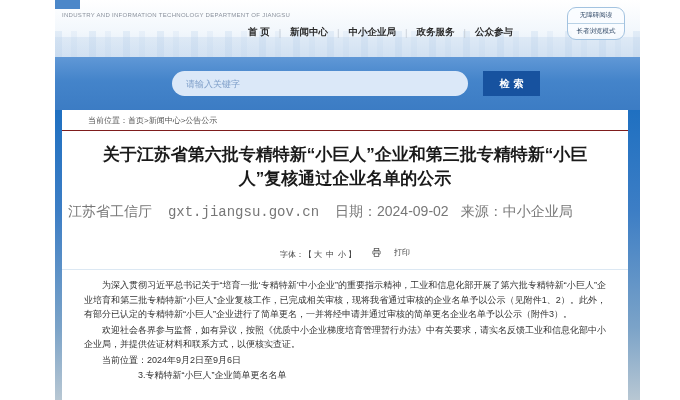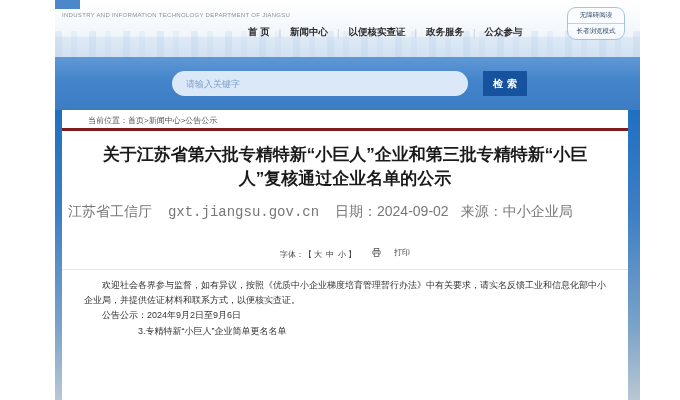--- a/index.html
+++ b/index.html
@@ -29,31 +29,31 @@
     cursor:pointer; font-family:inherit; line-height:1; }
   .access-div { height:1px; background:#b9d2e6; }
 
   
   .banner { position:absolute; left:0; top:57px; width:585px; height:53px;
     background:linear-gradient(180deg,#6098d6 0%,#4484ca 45%,#3c7cc4 100%); }
   .search-input { position:absolute; left:117px; top:14px; width:296px; height:25px;
     border:0; border-radius:13px; background:#dbe8f8; padding:0 14px; font-size:9px;
     color:#2a4a77; outline:none; font-family:inherit; }
   .search-input::placeholder { color:#7f9fc9; }
-  .search-btn { position:absolute; left:428px; top:14px; width:44px; height:25px;
+  .search-btn { position:absolute; left:428px; top:14px; width:57px; height:25px;
     border:0; border-radius:0; background:#17529f; color:#ffffff; font-size:10px;
     font-weight:bold; letter-spacing:4px; text-indent:4px; cursor:pointer; font-family:inherit; }
 
   
   .content-outer { position:absolute; left:0; top:110px; width:585px; height:290px;
     background:linear-gradient(180deg,#1f70c1 0%,#3d7ec5 35%,#7ba3c8 75%,#b8c7d3 100%); }
   .content-inner { position:absolute; left:7px; top:0; width:566px; height:290px; background:#ffffff; }
 
   .breadcrumb { height:21px; line-height:21px; padding-left:26px; font-size:8px; color:#555;
-    border-bottom:3px solid #7f1d1d; white-space:nowrap; }
+    border-bottom:1px solid #7f1d1d; white-space:nowrap; }
   .breadcrumb a { color:#555; text-decoration:none; cursor:pointer; }
 
   .article-title { margin:12px 34px 0; text-align:center; font-size:17px; font-weight:bold;
     color:#1a1a1a; line-height:24px; }
   .meta-row { margin-top:12px; text-align:left; font-size:14px; color:#777; }
   .meta-row span { margin:0 6px; }
   .meta-site { font-family:"Liberation Mono", monospace; }
   .font-row { margin-top:26px; text-align:center; font-size:8px; color:#444; }
   .font-row .sz { cursor:pointer; margin:0 2px; }
   .print-btn { display:inline-flex; align-items:center; gap:13px; margin-left:14px; cursor:pointer; color:#444; }
@@ -75,21 +75,21 @@
     <div class="top-stripe"></div>
     <div class="skyline"></div>
     <div class="logo">
       <div class="logo-sub">INDUSTRY AND INFORMATION TECHNOLOGY DEPARTMENT OF JIANGSU</div>
     </div>
     <nav class="main-nav">
       <a>首 页</a>
       <span class="nav-sep">|</span>
       <a>新闻中心</a>
       <span class="nav-sep">|</span>
-      <a>以便核实查证</a>
+      <a>中小企业局</a>
       <span class="nav-sep">|</span>
       <a>政务服务</a>
       <span class="nav-sep">|</span>
       <a>公众参与</a>
     </nav>
     <div class="access-box">
       <button>无障碍阅读</button>
       <div class="access-div"></div>
       <button>长者浏览模式</button>
     </div>
@@ -123,20 +123,21 @@
             <rect x="1.5" y="5" width="13" height="6" rx="1" fill="none" stroke="#555" stroke-width="1.4"></rect>
             <rect x="4" y="9" width="8" height="6" fill="#fff" stroke="#555" stroke-width="1.4"></rect>
           </svg>
           <span>打印</span>
         </span>
       </div>
 
       <hr class="sep-line">
 
       <div class="body-text">
+        <p class="indent">为深入贯彻习近平总书记关于“培育一批‘专精特新’中小企业”的重要指示精神，工业和信息化部开展了第六批专精特新“小巨人”企业培育和第三批专精特新“小巨人”企业复核工作，已完成相关审核，现将我省通过审核的企业名单予以公示（见附件1、2）。此外，有部分已认定的专精特新“小巨人”企业进行了简单更名，一并将经申请并通过审核的简单更名企业名单予以公示（附件3）。</p>
         <p class="indent">欢迎社会各界参与监督，如有异议，按照《优质中小企业梯度培育管理暂行办法》中有关要求，请实名反馈工业和信息化部中小企业局，并提供佐证材料和联系方式，以便核实查证。</p>
-        <p class="indent">公告公示：2024年9月2日至9月6日</p>
+        <p class="indent">当前位置：2024年9月2日至9月6日</p>
         <p class="att-item">3.专精特新“小巨人”企业简单更名名单</p>
       </div>
 
     </div>
   </div>
 </div>
 
 </body></html>

